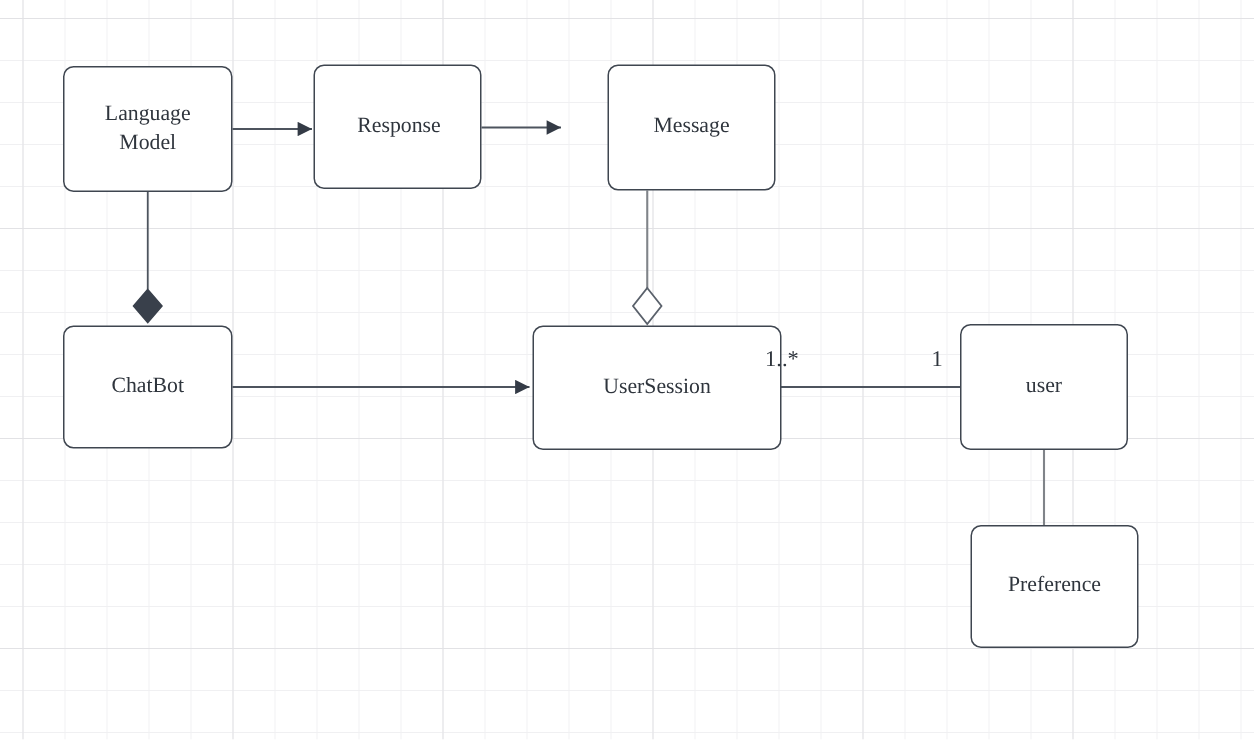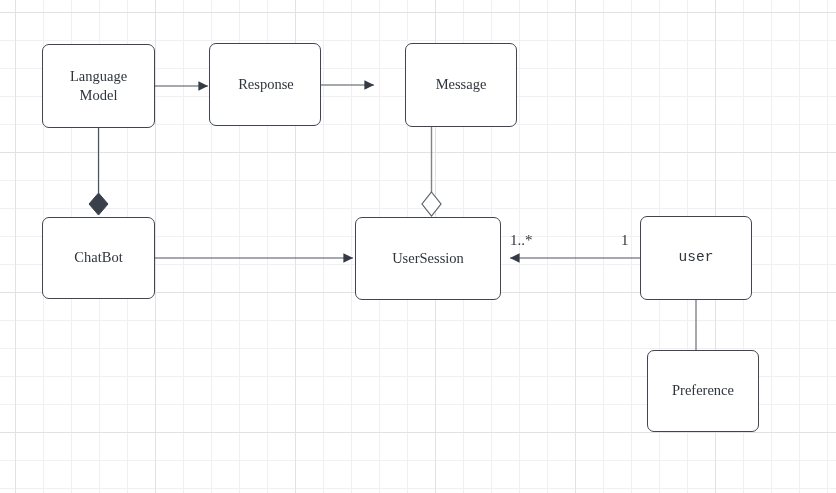--- a/index.html
+++ b/index.html
@@ -40,22 +40,22 @@
     text-align: center;
     color: #2f353d;
     font-size: 14.5px;
     line-height: 1.32;
     padding: 0 17px;
   }
   .node-language-model { left: 42px;  top: 44px;  width: 113px; height: 84px; align-items: center; }
   .node-response       { left: 209px; top: 43px;  width: 112px; height: 83px; padding-left: 19px; }
   .node-message        { left: 375px; top: 43px;  width: 112px; height: 84px; margin-left: 30px; }
   .node-chatbot        { left: 42px;  top: 217px; width: 113px; height: 82px; text-align: center; }
-  .node-user-session   { left: 355px; top: 217px; width: 146px; height: 83px; }
-  .node-user           { left: 640px; top: 216px; width: 112px; height: 84px; font-family: Liberation Mono, monospace; }
+  .node-user-session   { left: 355px; top: 217px; width: 166px; height: 83px; }
+  .node-user           { left: 640px; top: 216px; width: 112px; height: 84px; }
   .node-preference     { left: 647px; top: 350px; width: 112px; height: 82px; }
   .edge-label {
     position: absolute;
     color: #2f353d;
     font-size: 15px;
     line-height: 16px;
   }
   .label-target-mult { left: 510px; top: 232px; }
   .label-source-mult { left: 621px; top: 232px; }
 </style>

